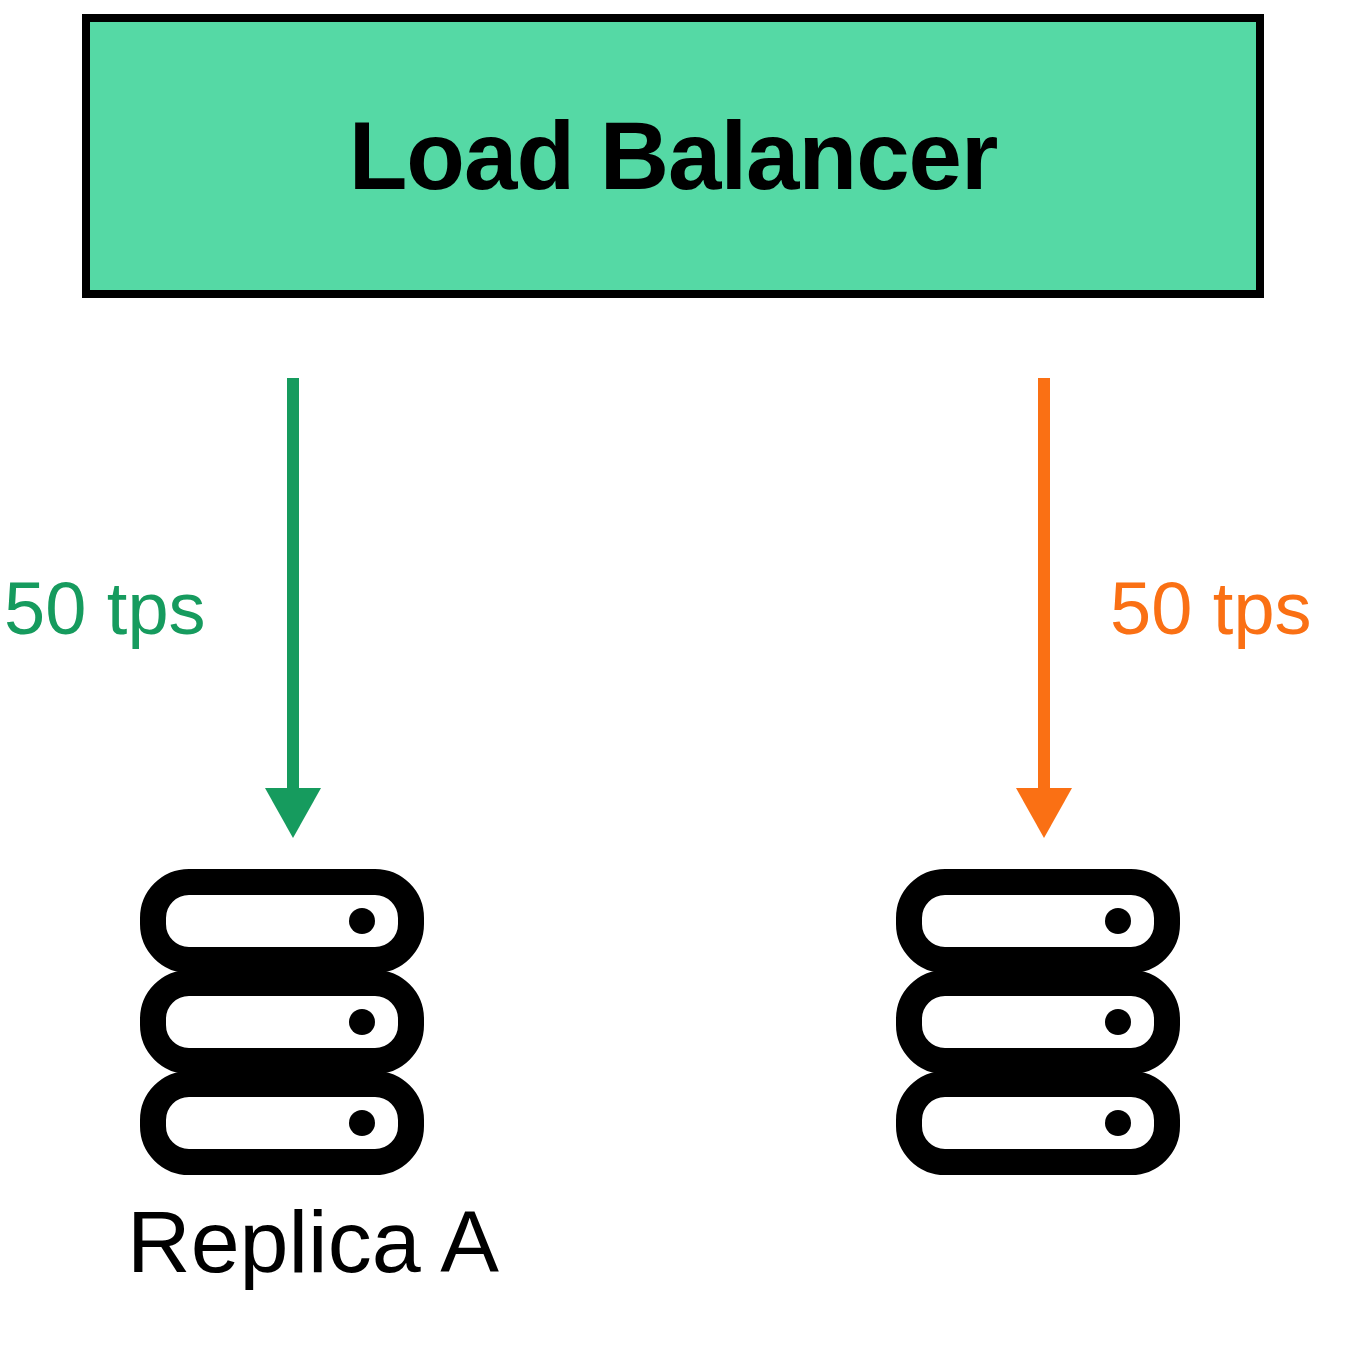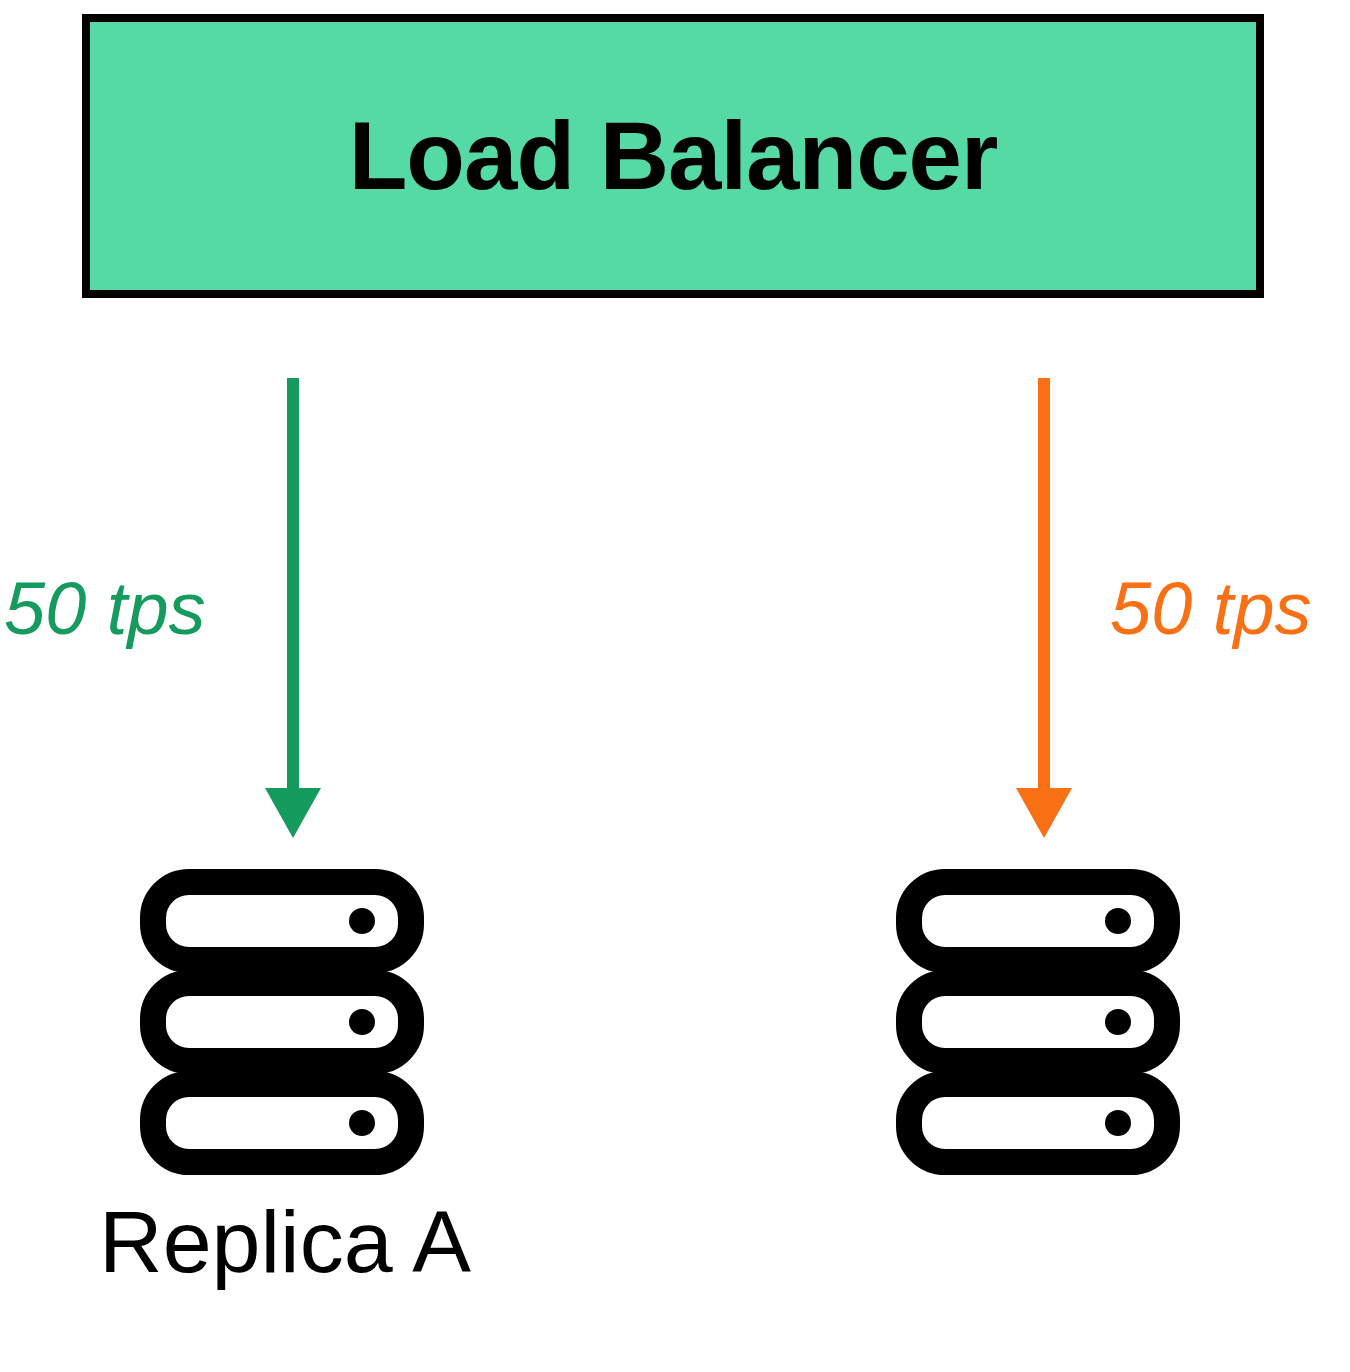--- a/index.html
+++ b/index.html
@@ -55,21 +55,20 @@
   }
 
   
   .tps-label {
     position: absolute;
     font-family: "Liberation Sans", sans-serif;
     font-size: 74px;
     font-weight: 400;
     line-height: 1;
     white-space: nowrap;
-    font-style: italic;
   }
   .tps-left {
     left: 4px;
     top: 572px;
     color: #169B5E;
   }
   .tps-right {
     left: 1110px;
     top: 572px;
     color: #FA7014;
@@ -88,21 +87,21 @@
   .replica-caption {
     position: absolute;
     font-family: "Liberation Sans", sans-serif;
     font-size: 88px;
     font-weight: 400;
     color: #000000;
     line-height: 1;
     white-space: nowrap;
     text-align: center;
   }
-  .caption-left  { left: 0px;   top: 1198px; width: 570px; }
+  .caption-left  { left: 0px;   top: 1198px; width: 570px; padding-left: 28px; }
   .caption-right { left: 760px; top: 1258px; width: 570px; }
 </style>
 </head>
 <body>
 
 <div id="canvas">
 
   <div class="lb-box">
     <span class="lb-label">Load Balancer</span>
   </div>

